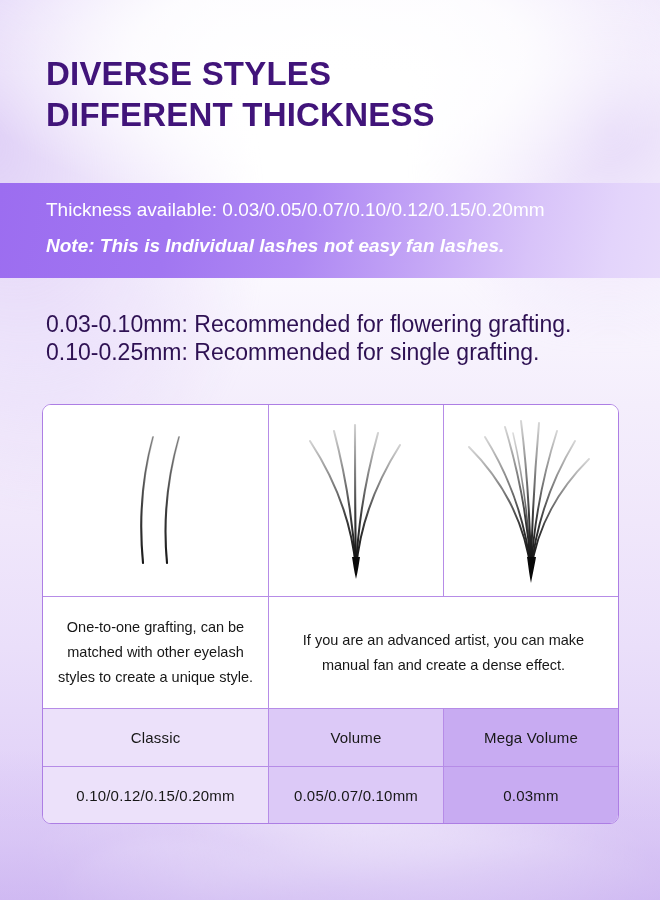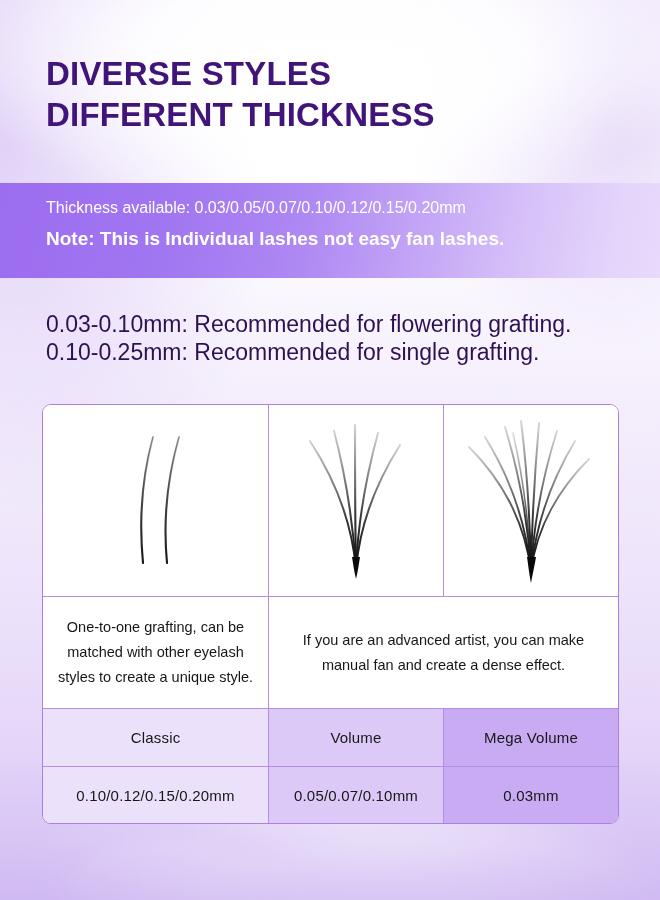--- a/index.html
+++ b/index.html
@@ -144,22 +144,22 @@
         #d8c3f9 80%,
         #e3d4fb 92%,
         #e7dafb 100%);
   }
   #banner .bline {
     position: absolute;
     left: 46px;
     color: #ffffff;
     white-space: nowrap;
   }
-  #banner .b1 { top: 16px; font-size: 16px; font-weight: normal; }
-  #banner .b2 { top: 45px; font-size: 19px; font-weight: bold; }
+  #banner .b1 { top: 16px; font-size: 19px; font-weight: normal; }
+  #banner .b2 { top: 52px; font-size: 19px; font-weight: bold; font-style: italic; }
 
   
   #recommend {
     position: absolute;
     left: 46px; top: 310px;
     width: 580px;
   }
   #recommend .rline {
     color: #2e1153;
     font-size: 23px;

